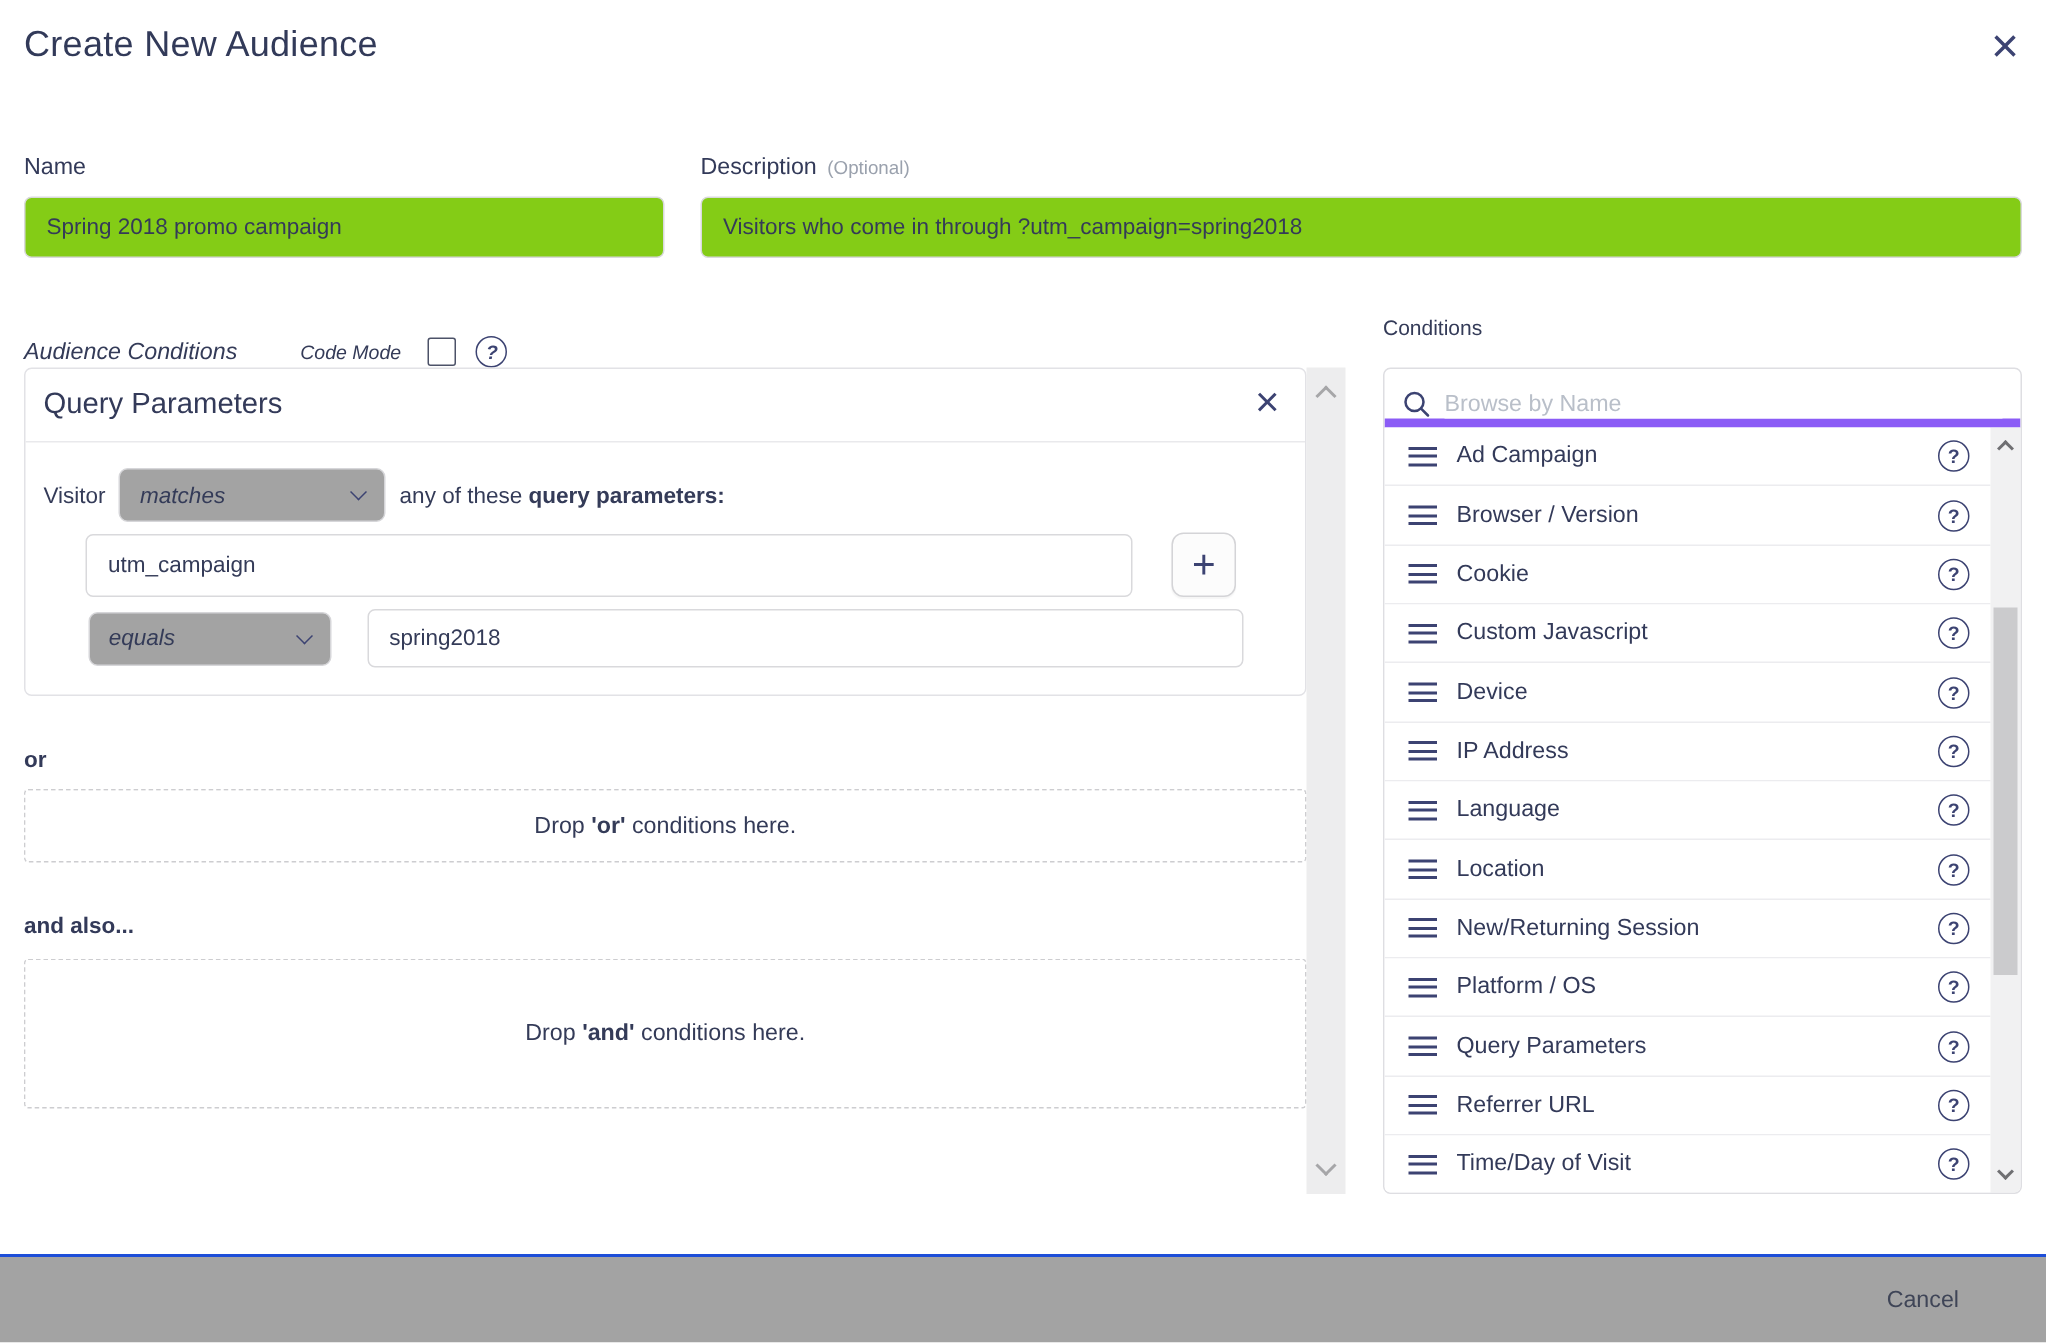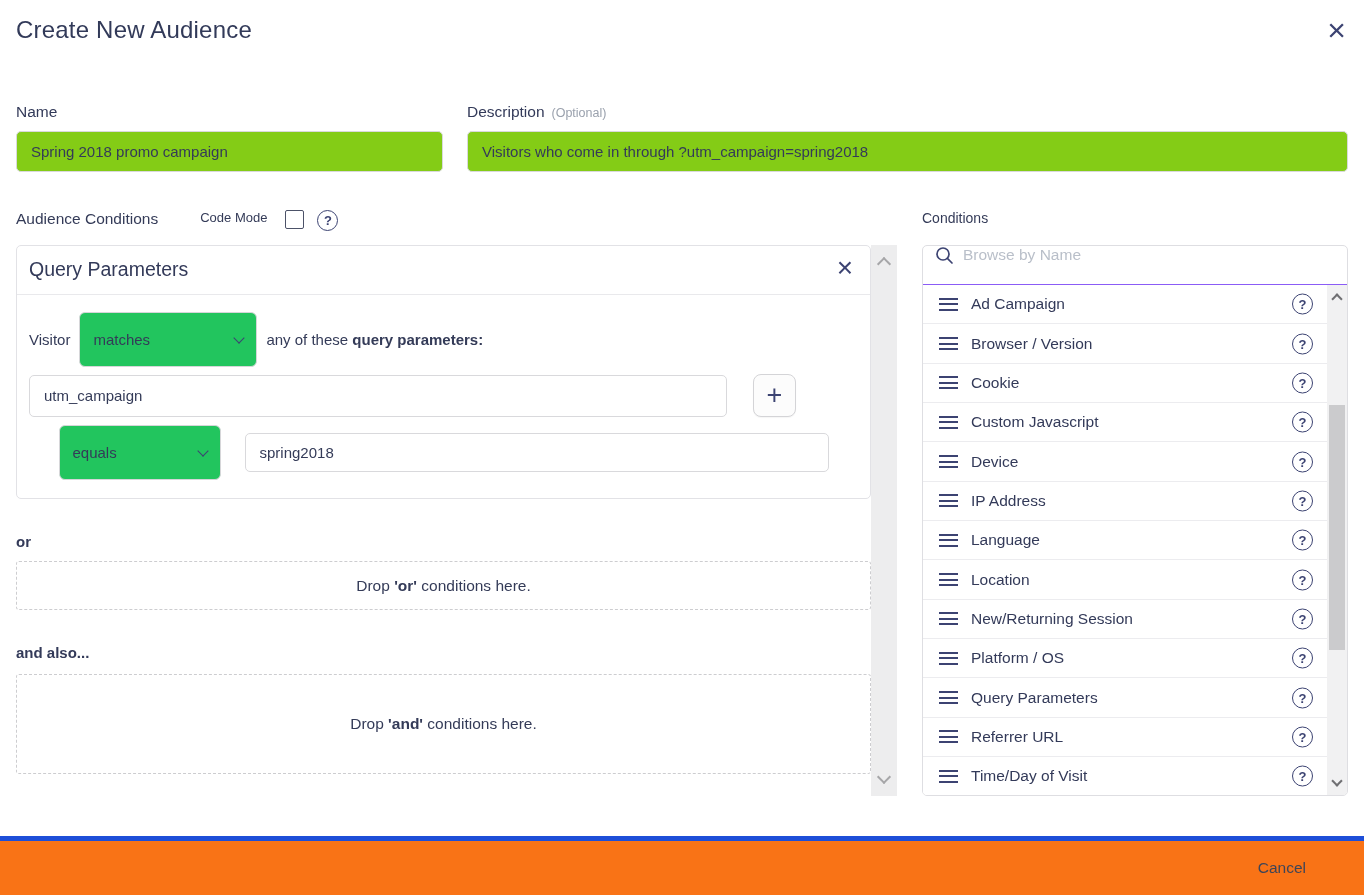--- a/index.html
+++ b/index.html
@@ -29,21 +29,21 @@
   .lbl { font-size: 15.5px; color: #333a59; }
   .optional { font-size: 12.5px; color: #9aa1ad; margin-left: 7px; }
   .text-input {
     display: block; margin-top: 10px; width: 100%; height: 41px;
     border: 1px solid #d9d9dc; border-radius: 5px; background: #84cc16;
     padding: 0 14px; font-size: 15px; color: #343b58;
     font-family: "Liberation Sans", sans-serif; outline: none;
   }
 
   
-  .ac-header { position: absolute; left: 16px; top: 210px; display: flex; align-items: flex-start; }
+  .ac-header { position: absolute; left: 16px; top: 224px; display: flex; align-items: center; font-style: italic; }
   .ac-title { font-size: 15.5px; font-weight: 500; }
   .code-mode { margin-left: 42px; font-size: 13px; }
   .checkbox {
     margin-left: 18px; width: 19px; height: 19px;
     border: 1.5px solid #4c5268; border-radius: 2px; background: #fff; cursor: pointer;
   }
   .help {
     width: 21px; height: 21px; border: 1.5px solid #3c4372; border-radius: 50%;
     display: inline-flex; align-items: center; justify-content: center;
     font-size: 13px; font-weight: 600; color: #3c4372; cursor: pointer; flex: 0 0 auto;
@@ -53,32 +53,32 @@
   
   .left-area { position: absolute; left: 16px; top: 245px; width: 881px; height: 551px; }
   .cond-card { width: 855px; border: 1px solid #e2e2e6; border-radius: 5px; background: #fff; }
   .card-head { position: relative; padding: 12px 12px 13px; border-bottom: 1px solid #e9e9ec; }
   .card-title { font-size: 19.5px; font-weight: 400; color: #333a59; }
   .card-close { position: absolute; right: 17px; top: 8px; font-size: 28px; font-weight: 300; color: #3c4372; line-height: 1; cursor: pointer; }
   .card-body { padding: 17px 12px 18px; }
   .vrow { display: flex; align-items: center; font-size: 15px; }
   .visitor-lbl { margin-right: 9px; }
   .select {
-    height: 55px; border: 1px solid #d6d6d9; border-radius: 6px; background: #22c55e;
+    height: 36px; border: 1px solid #d6d6d9; border-radius: 6px; background: #a3a3a3;
     display: inline-flex; align-items: center; justify-content: space-between;
-    padding: 0 13px; font-size: 15px; cursor: pointer;
+    padding: 0 13px; font-size: 15px; cursor: pointer; font-style: italic;
   }
   .chev {
     width: 8px; height: 8px; margin-left: 12px; margin-top: -4px;
     border-right: 1.7px solid #3c4372; border-bottom: 1.7px solid #3c4372;
     transform: rotate(45deg); flex: 0 0 auto;
   }
   .sel-match { width: 178px; margin-right: 9px; }
   .suffix b { font-weight: 700; }
-  .param-row { margin-top: 7px; display: flex; align-items: center; }
+  .param-row { margin-top: 7px; display: flex; align-items: center; margin-left: 28px; }
   .qp-input {
     height: 42px; border: 1px solid #d9d9dc; border-radius: 5px; background: #fff;
     padding: 0 14px; font-size: 15px; color: #343b58;
     font-family: "Liberation Sans", sans-serif; outline: none;
   }
   .key-input { width: 698px; }
   .add-btn {
     width: 43px; height: 43px; margin-left: 26px;
     border: 1px solid #d4d4d7; border-radius: 8px; background: #fcfcfc;
     color: #3c4372; font-size: 27px; font-weight: 300; line-height: 1;
@@ -105,21 +105,21 @@
   .sb-chev { position: absolute; left: 50%; width: 10px; height: 10px; border-left: 2.2px solid #a6a6a8; border-top: 2.2px solid #a6a6a8; }
   .sb-up { top: 14px; transform: translateX(-50%) rotate(45deg); }
   .sb-down { bottom: 14px; transform: translateX(-50%) rotate(225deg); }
 
   
   .cond-label { position: absolute; left: 922px; top: 210px; font-size: 14px; font-weight: 500; }
   .cond-panel {
     position: absolute; left: 922px; top: 245px; width: 426px; height: 551px;
     border: 1px solid #dedee2; border-radius: 5px; background: #fff; overflow: hidden;
   }
-  .search-row { height: 39px; display: flex; align-items: flex-start; padding: 0 12px; border-bottom: 1px solid #8b5cf6; }
+  .search-row { height: 39px; display: flex; align-items: flex-end; padding: 0 12px; border-bottom: 6px solid #8b5cf6; }
   .search-row svg { flex: 0 0 auto; }
   .search-input {
     flex: 1; margin-left: 9px; border: none; outline: none;
     font-size: 15.5px; color: #343b58; font-family: "Liberation Sans", sans-serif;
   }
   .search-input::placeholder { color: #b9bfc9; }
   .cond-list { position: absolute; left: 0; right: 20px; top: 39px; bottom: 0; }
   .cond-row {
     height: 39.35px; display: flex; align-items: center; position: relative;
     padding: 0 14px 0 16px; border-bottom: 1px solid #ececef; background: #fff; cursor: grab;
@@ -130,21 +130,21 @@
   .cond-row .help { position: absolute; right: 14px; top: 50%; transform: translateY(-50%); }
   .rscroll { position: absolute; right: 0; top: 39px; bottom: 0; width: 20px; background: #f1f1f2; }
   .rscroll .sb-chev { border-color: #6f6f72; border-left-width: 2px; border-top-width: 2px; width: 8px; height: 8px; }
   .rscroll .sb-up { top: 10px; }
   .rscroll .sb-down { bottom: 10px; }
   .thumb { position: absolute; left: 2px; right: 2px; top: 120px; height: 245px; background: #cbcbcd; cursor: pointer; }
 
   
   .footer {
     position: absolute; left: 0; top: 836px; width: 1364px; height: 59px;
-    border-top: 5px solid #1d4ed8; background: #f97316;
+    border-top: 2px solid #1d4ed8; background: #a3a3a3;
     display: flex; align-items: center; justify-content: flex-end; padding-right: 16px; padding-left: 30px;
   }
   .cancel { font-size: 15.5px; color: #3f4557; margin-right: 42px; cursor: pointer; }
   .save-btn {
     width: 145px; height: 39px; border: none; border-radius: 7px;
     background: #4468ee; color: #fff; font-size: 15.5px;
     font-family: "Liberation Sans", sans-serif;
     display: flex; align-items: center; justify-content: center; cursor: pointer;
   }
 </style>

